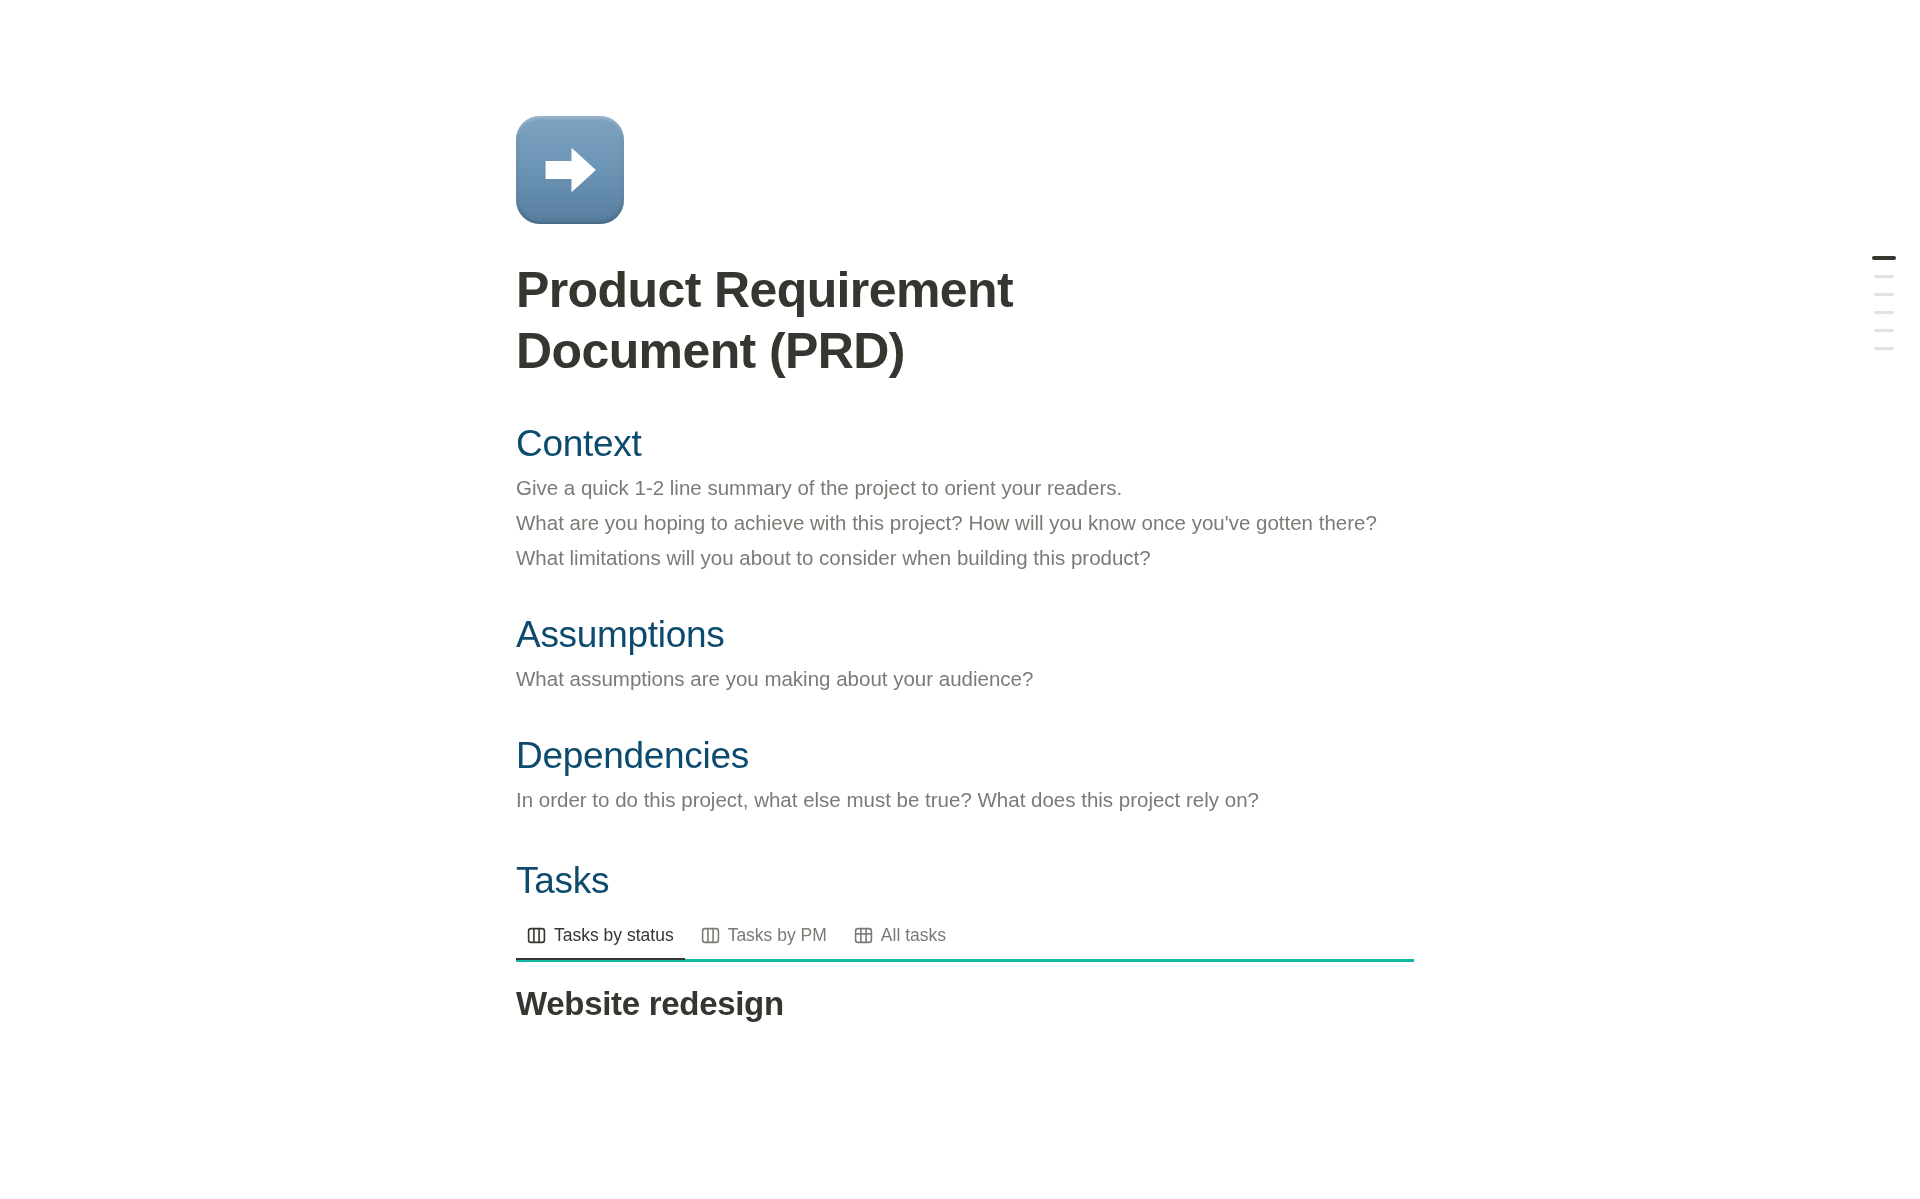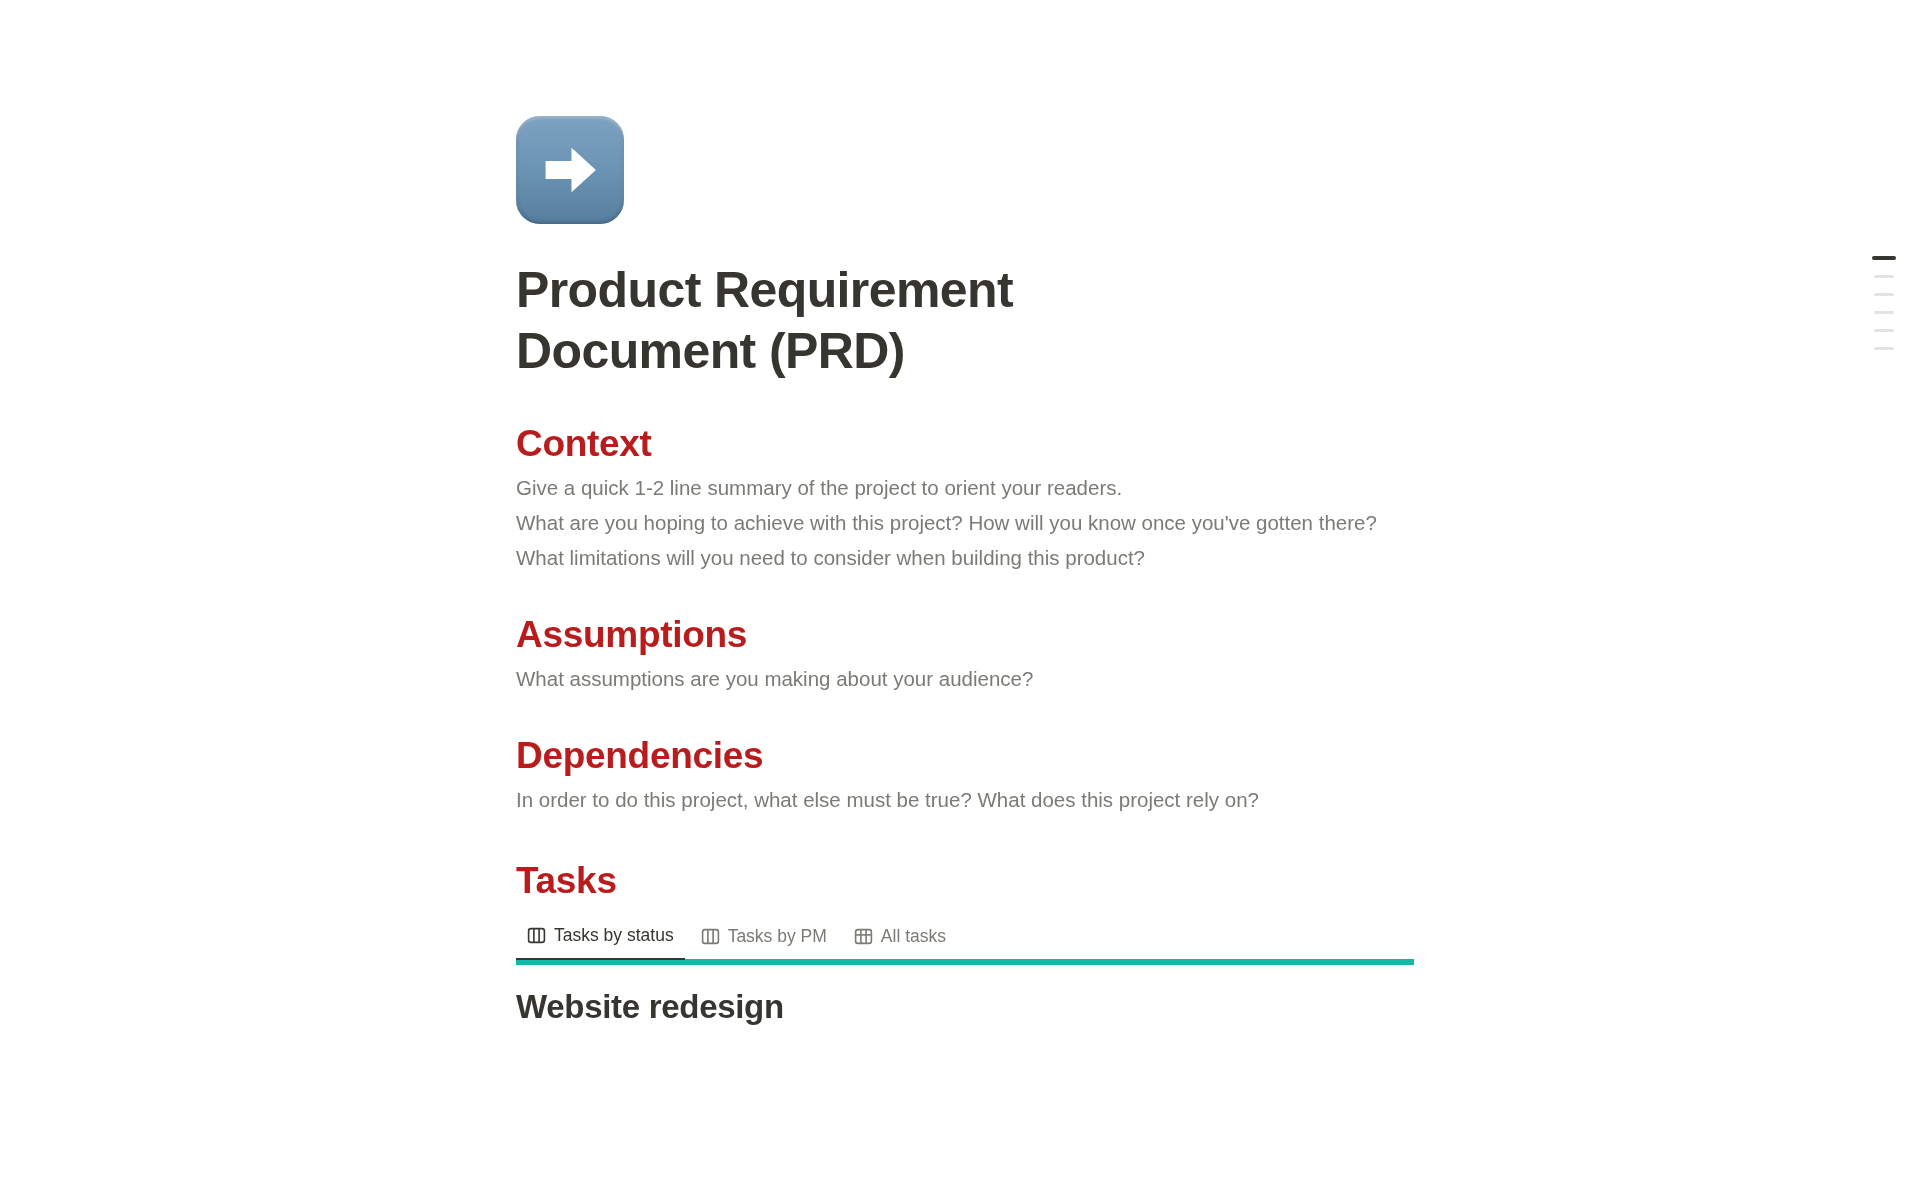--- a/index.html
+++ b/index.html
@@ -29,40 +29,39 @@
     font-weight: 700;
     letter-spacing: -0.6px;
     color: #37352f;
     max-width: 740px;
   }
 
   .section-heading {
     margin-top: 38px;
     font-size: 37px;
     line-height: 48px;
-    font-weight: 700;
+    font-weight: 400;
     letter-spacing: -0.3px;
-    color: #b91c1c;
+    color: #0c4a6e;
   }
   .section-body {
     margin-top: 4px;
     font-size: 20.5px;
     line-height: 31px;
     color: #7c7a75;
     max-width: 875px;
   }
 
   .tasks-heading { margin-top: 42px; }
 
   
   .tabs-row {
     margin-top: 14px;
     display: flex;
-    align-items: flex-end;
-    border-bottom: 6px solid #14b8a6;
+    border-bottom: 3px solid #14b8a6;
   }
   .tab {
     display: flex;
     align-items: center;
     gap: 8px;
     padding: 6px 11px 12px 11px;
     margin-right: 5px;
     font-size: 17.5px;
     font-weight: 500;
     color: #7c7a75;
@@ -112,21 +111,21 @@
       </svg>
     </div>
 
     <h1 class="page-title">Product Requirement Document (PRD)</h1>
 
     <h2 class="section-heading">Context</h2>
     <p class="section-body">Give a quick 1-2 line summary of the project to orient your readers.</p>
 
     <p class="section-body">What are you hoping to achieve with this project? How will you know once you've gotten there?</p>
 
-    <p class="section-body">What limitations will you need to consider when building this product?</p>
+    <p class="section-body">What limitations will you about to consider when building this product?</p>
 
     <h2 class="section-heading">Assumptions</h2>
     <p class="section-body">What assumptions are you making about your audience?</p>
 
     <h2 class="section-heading">Dependencies</h2>
     <p class="section-body">In order to do this project, what else must be true? What does this project rely on?</p>
 
     <h2 class="section-heading tasks-heading">Tasks</h2>
 
     <div class="tabs-row">

